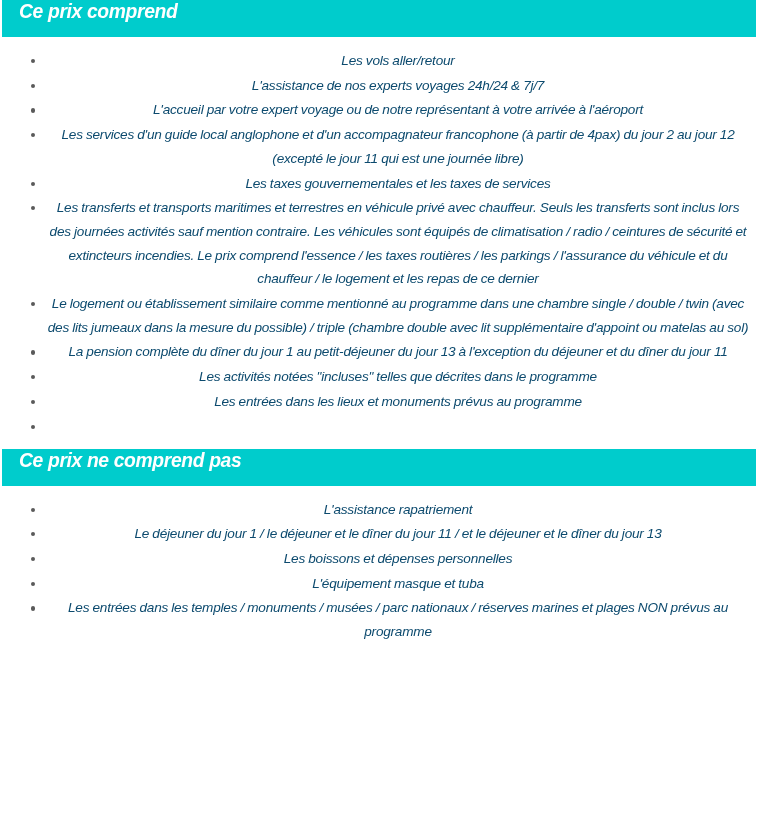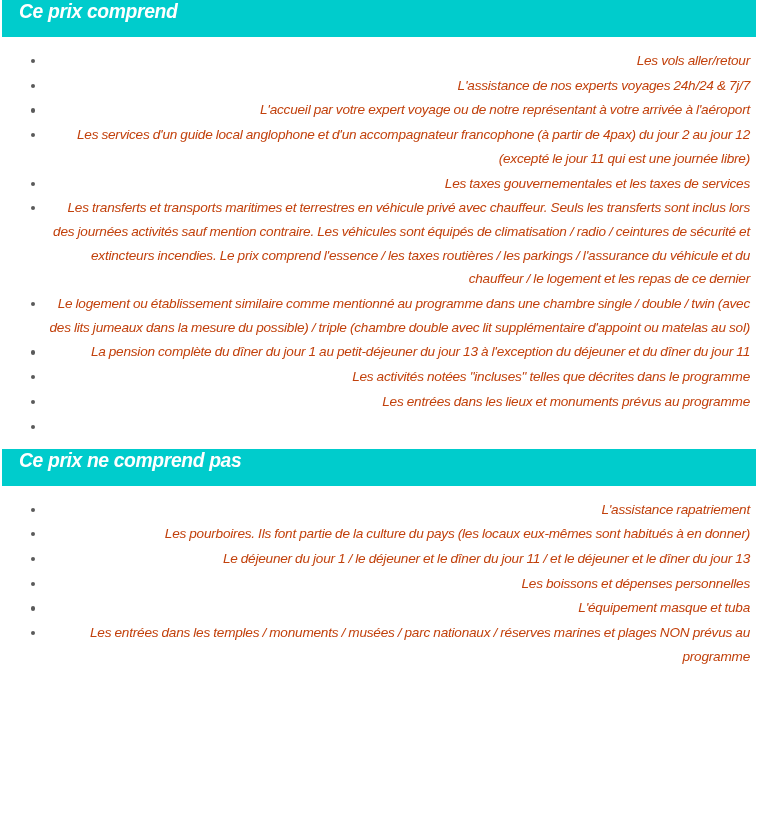--- a/index.html
+++ b/index.html
@@ -62,29 +62,29 @@
   }
 
   ul.bullets {
     list-style: none;
     margin: 0;
     padding: 0;
   }
 
   ul.bullets > li {
     position: relative;
-    color: #c2410c;
+    color: #0c4a6e;
     font-family: "Liberation Sans", "DejaVu Sans", sans-serif;
     font-size: 13.6px;
     font-style: italic;
     line-height: 23.7px;
     padding-left: 40px;
     padding-right: 2px;
     margin: 0 0 1px 0;
-    text-align: right;
+    text-align: center;
     letter-spacing: -0.22px;
     word-spacing: -0.35px;
   }
 
   ul.bullets > li .dot {
     position: absolute;
     left: 25px;
     top: 10px;
     width: 4.2px;
     height: 4.2px;
@@ -162,24 +162,20 @@
       <span class="section-title">Ce prix ne comprend pas</span>
     </div>
     <div class="section-body">
       <ul class="bullets">
         <li>
           <span class="dot"></span>
           <span>L'assistance rapatriement</span>
         </li>
         <li>
           <span class="dot"></span>
-          <span>Les pourboires. Ils font partie de la culture du pays (les locaux eux-mêmes sont habitués à en donner)</span>
-        </li>
-        <li>
-          <span class="dot"></span>
           <span>Le déjeuner du jour 1 / le déjeuner et le dîner du jour 11 / et le déjeuner et le dîner du jour 13</span>
         </li>
         <li>
           <span class="dot"></span>
           <span>Les boissons et dépenses personnelles</span>
         </li>
         <li>
           <span class="dot"></span>
           <span>L'équipement masque et tuba</span>
         </li>

